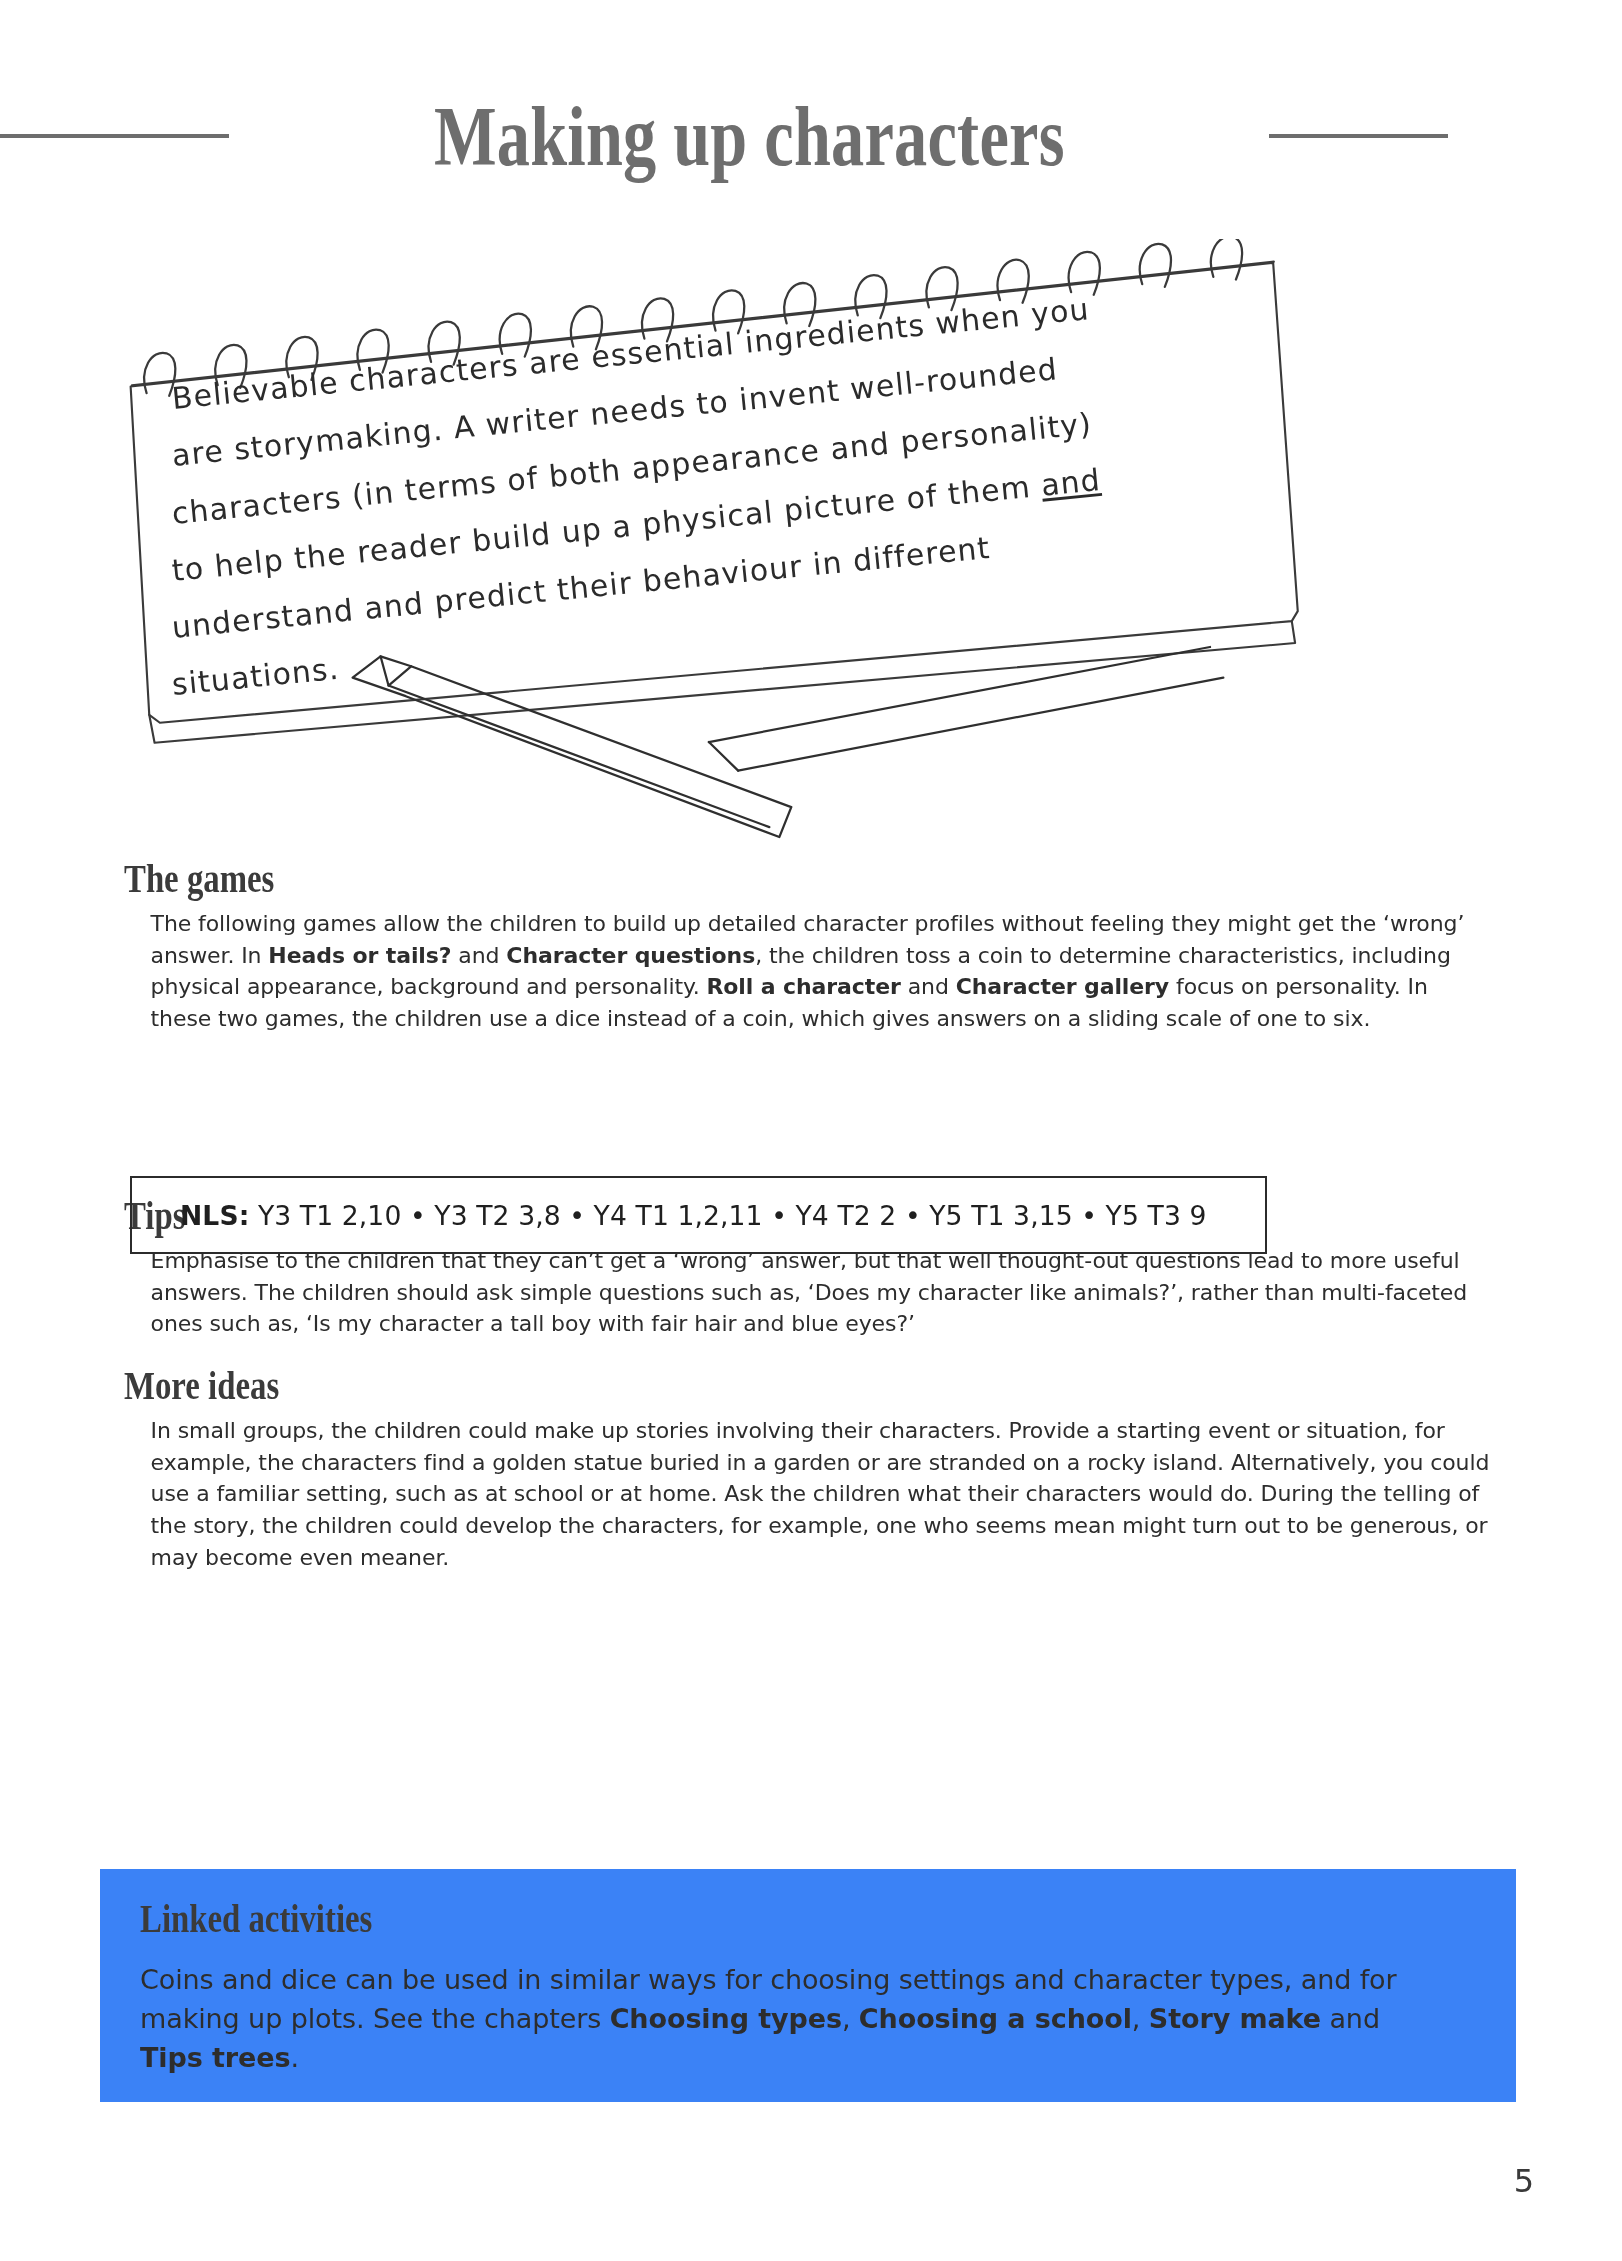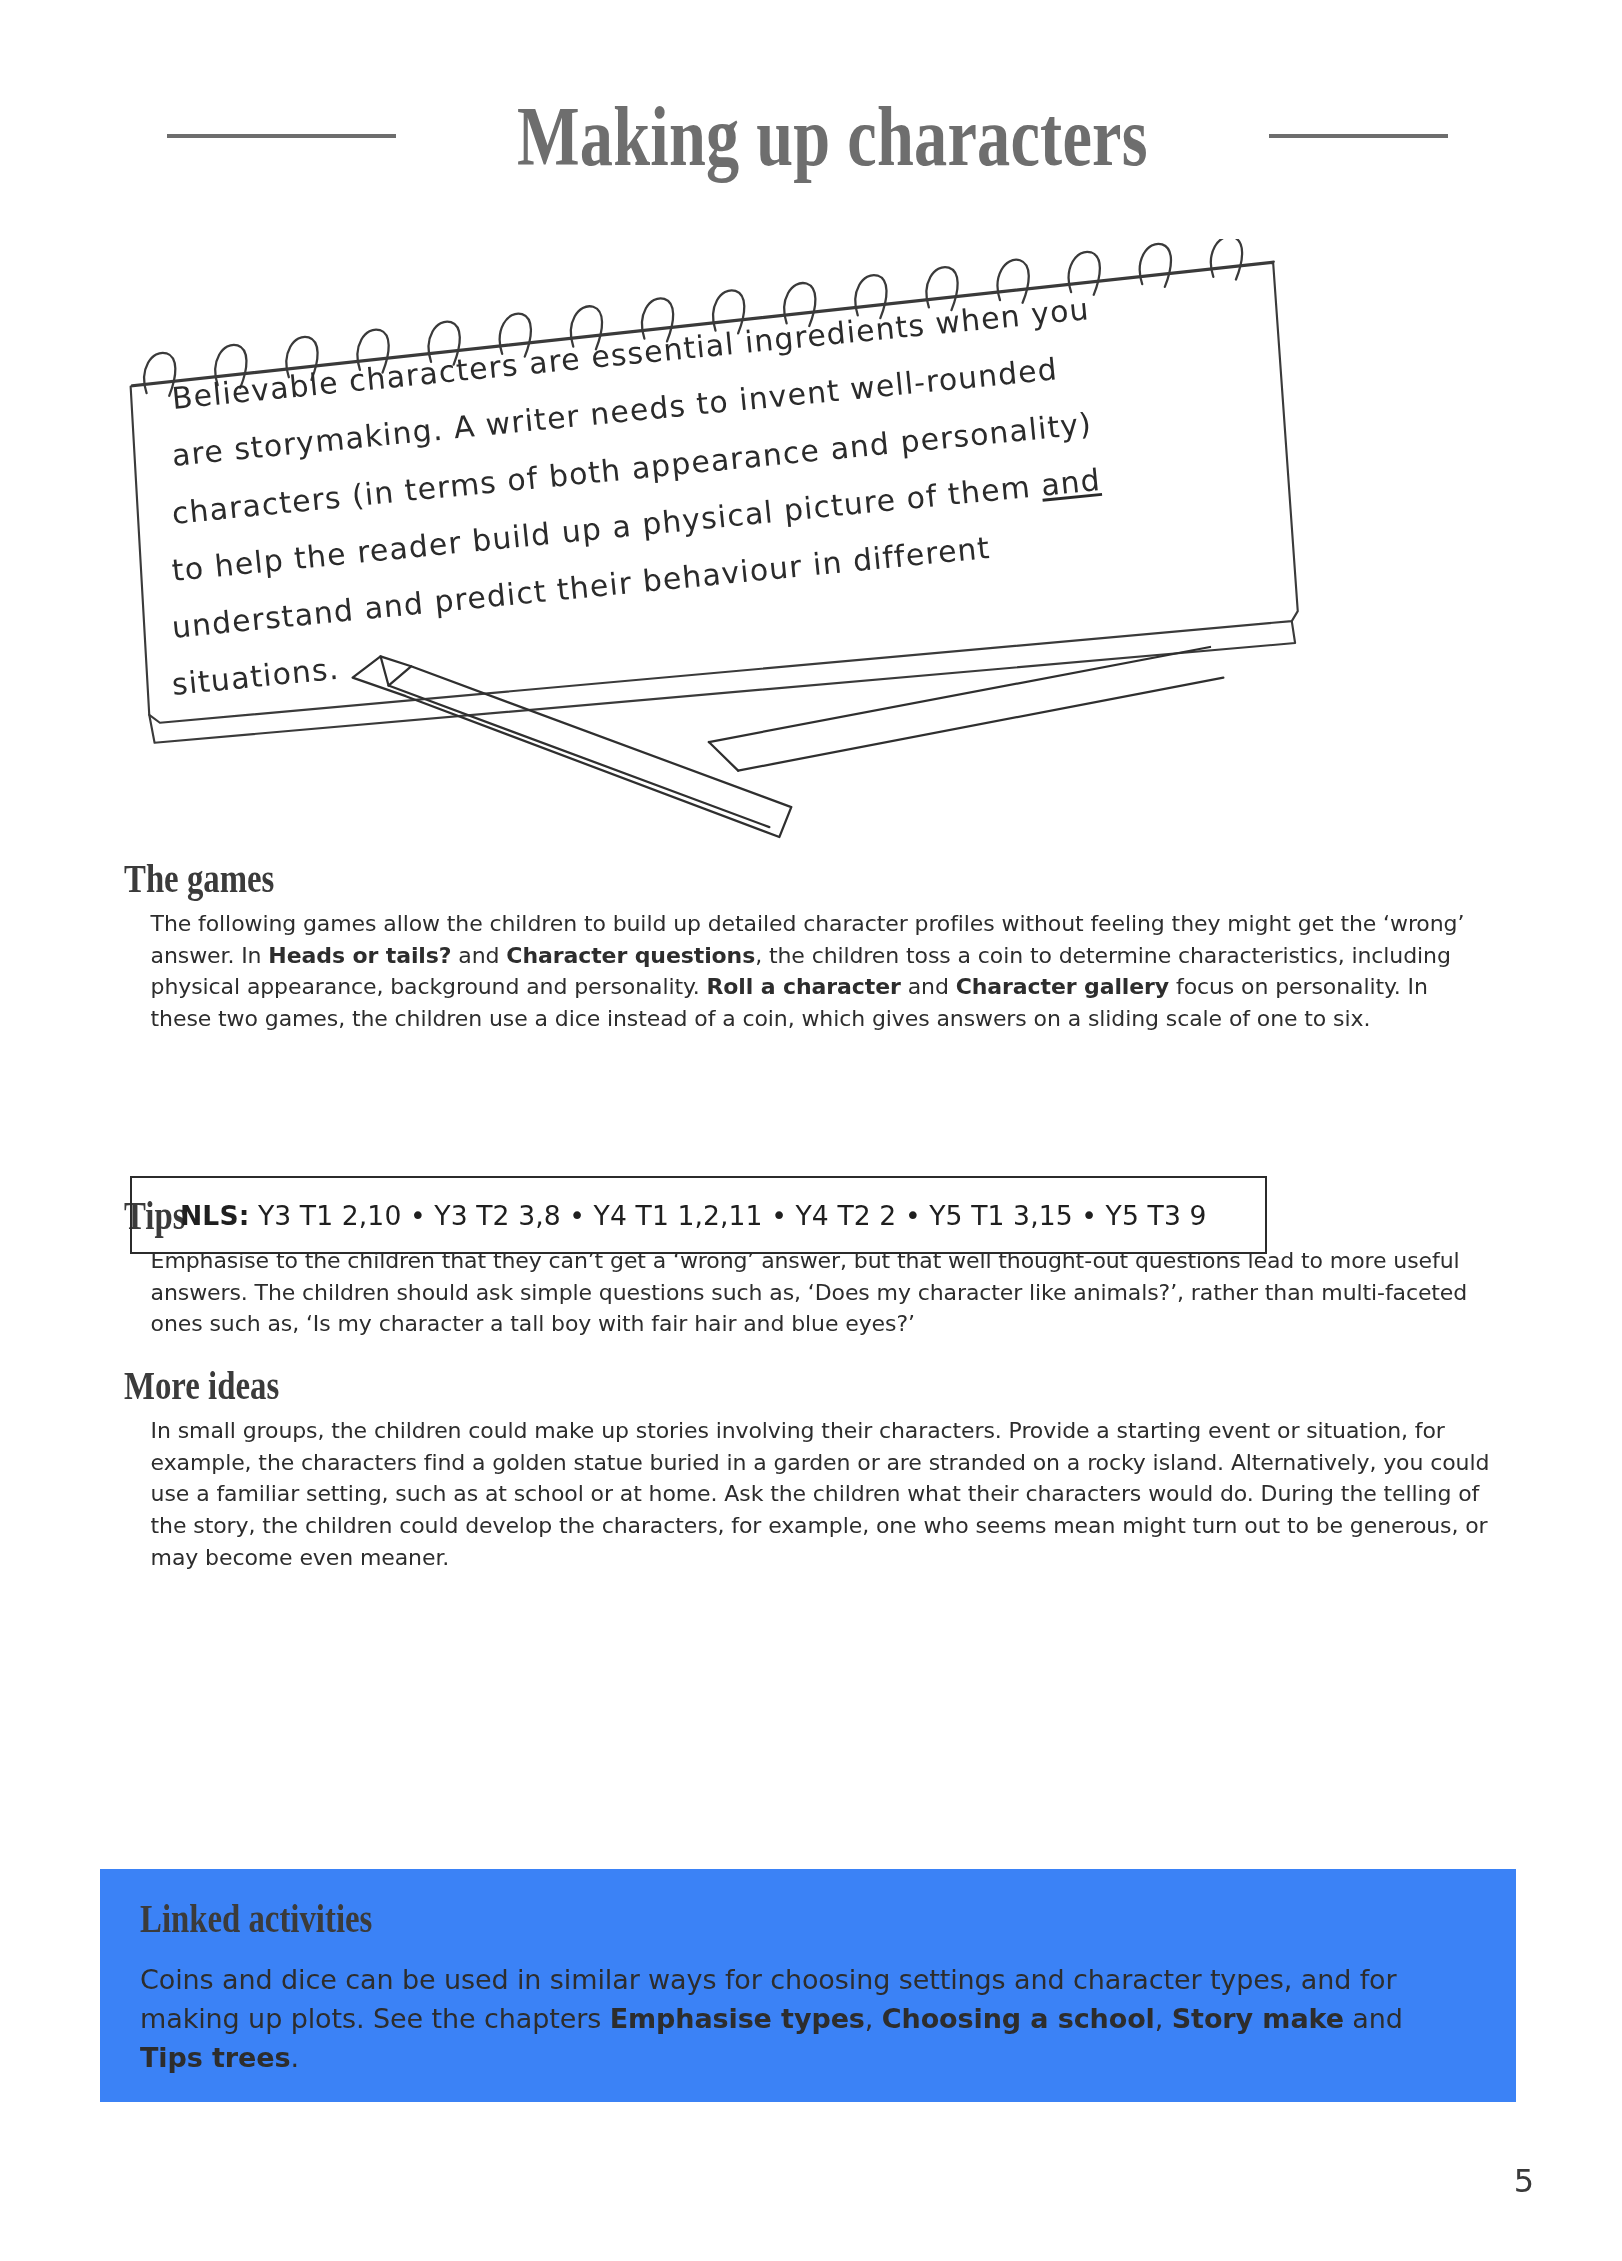--- a/index.html
+++ b/index.html
@@ -24,21 +24,21 @@
 
   
   #header {
     position: absolute;
     left: 0;
     top: 73px;
     width: 1448px;
     height: 126px;
     display: flex;
     align-items: center;
-    justify-content: flex-end;
+    justify-content: space-between;
   }
   .rule {
     height: 3.3px;
     background: #6d6d6d;
     flex: 0 0 auto;
   }
   .rule.left  { width: 229px; margin-right: 32px; }
   .rule.right { width: 179px; margin-left: 32px; }
 
   #page-title {
@@ -260,19 +260,19 @@
   </div>
 
   <div id="nls-box">
     <div id="nls-text">
       <span class="lbl">NLS:</span><span>&nbsp;</span><span>Y3 T1 2,10 • Y3 T2 3,8 • Y4 T1 1,2,11 • Y4 T2 2 • Y5 T1 3,15 • Y5 T3 9</span>
     </div>
   </div>
 
   <div id="linked-panel">
     <h2 class="sec-head">Linked activities</h2>
-    <p id="linked-body">Coins and dice can be used in similar ways for choosing settings and character types, and for making up plots. See the chapters <b>Emphasise types</b>, <b>Choosing a school</b>, <b>Story make</b> and <b>Tips trees</b>.</p>
+    <p id="linked-body">Coins and dice can be used in similar ways for choosing settings and character types, and for making up plots. See the chapters <b>Choosing types</b>, <b>Choosing a school</b>, <b>Story make</b> and <b>Tips trees</b>.</p>
   </div>
 
   <div id="page-number">5</div>
 
 </div>
 
 
 </body></html>

